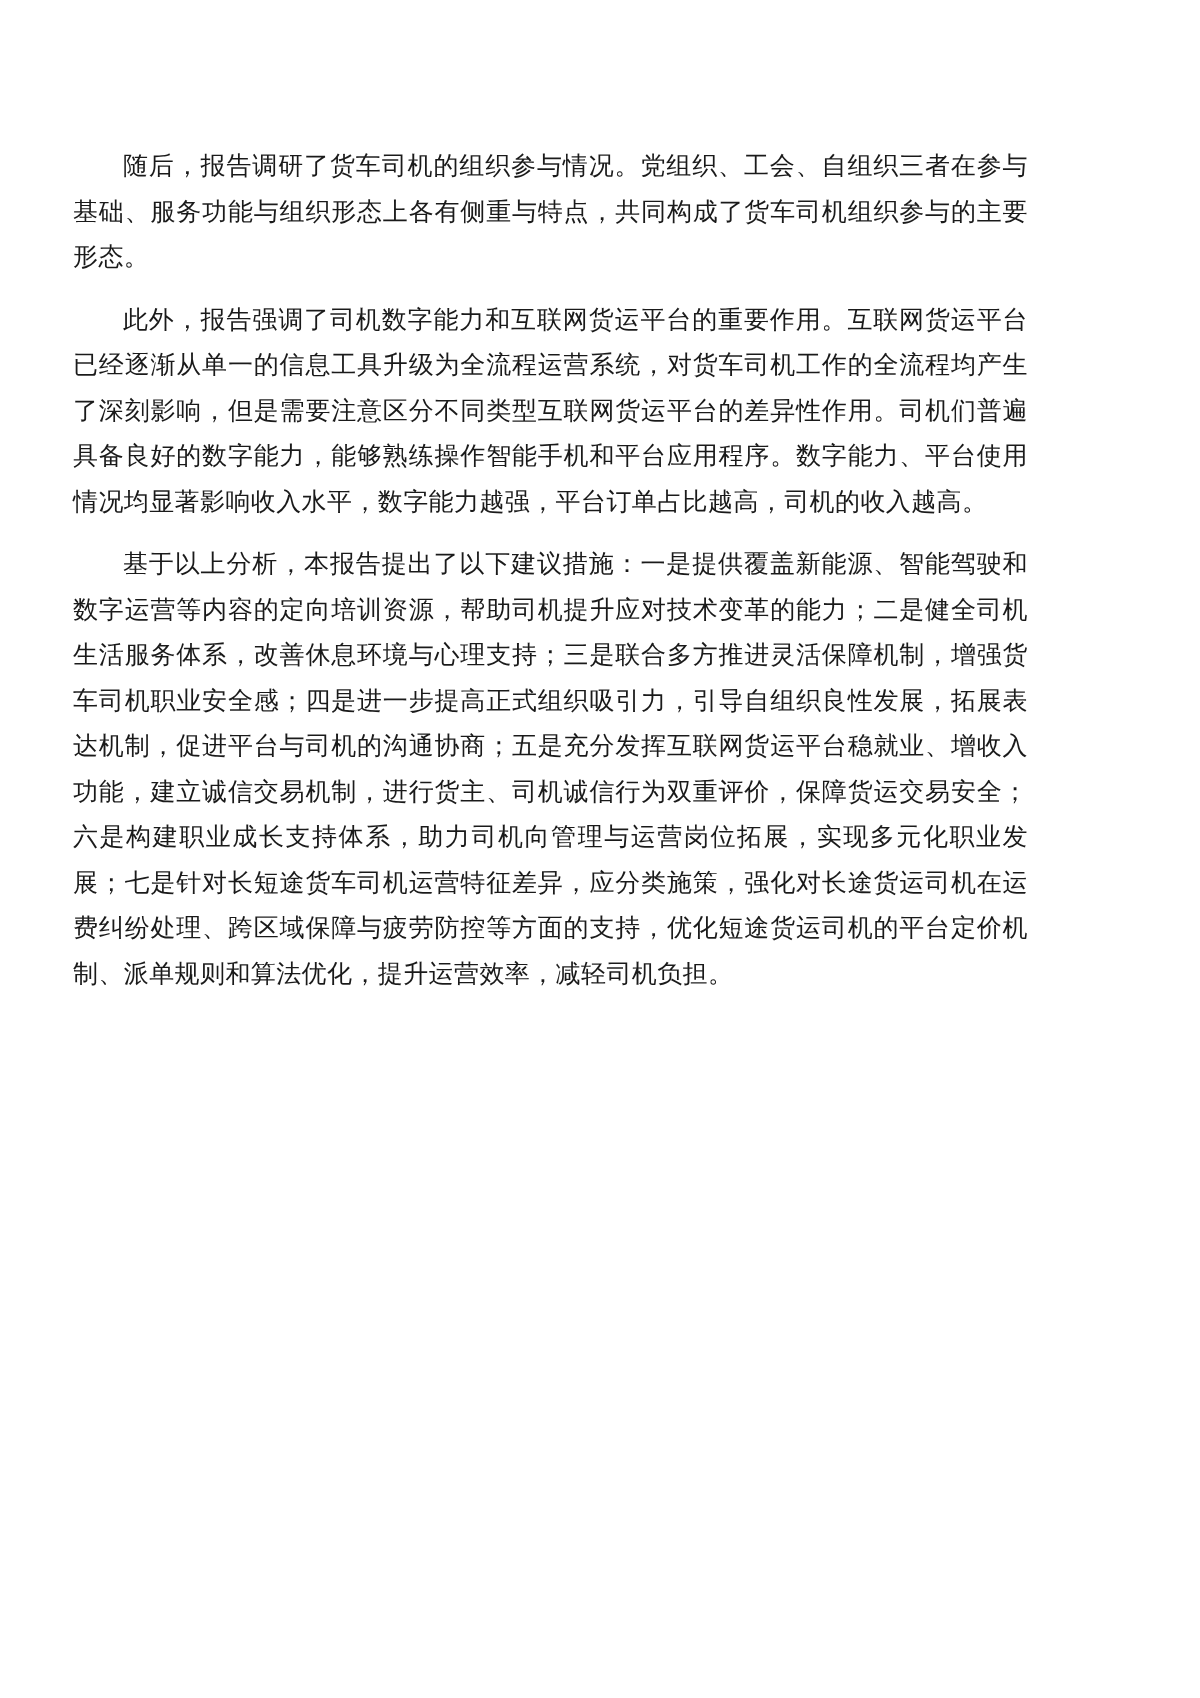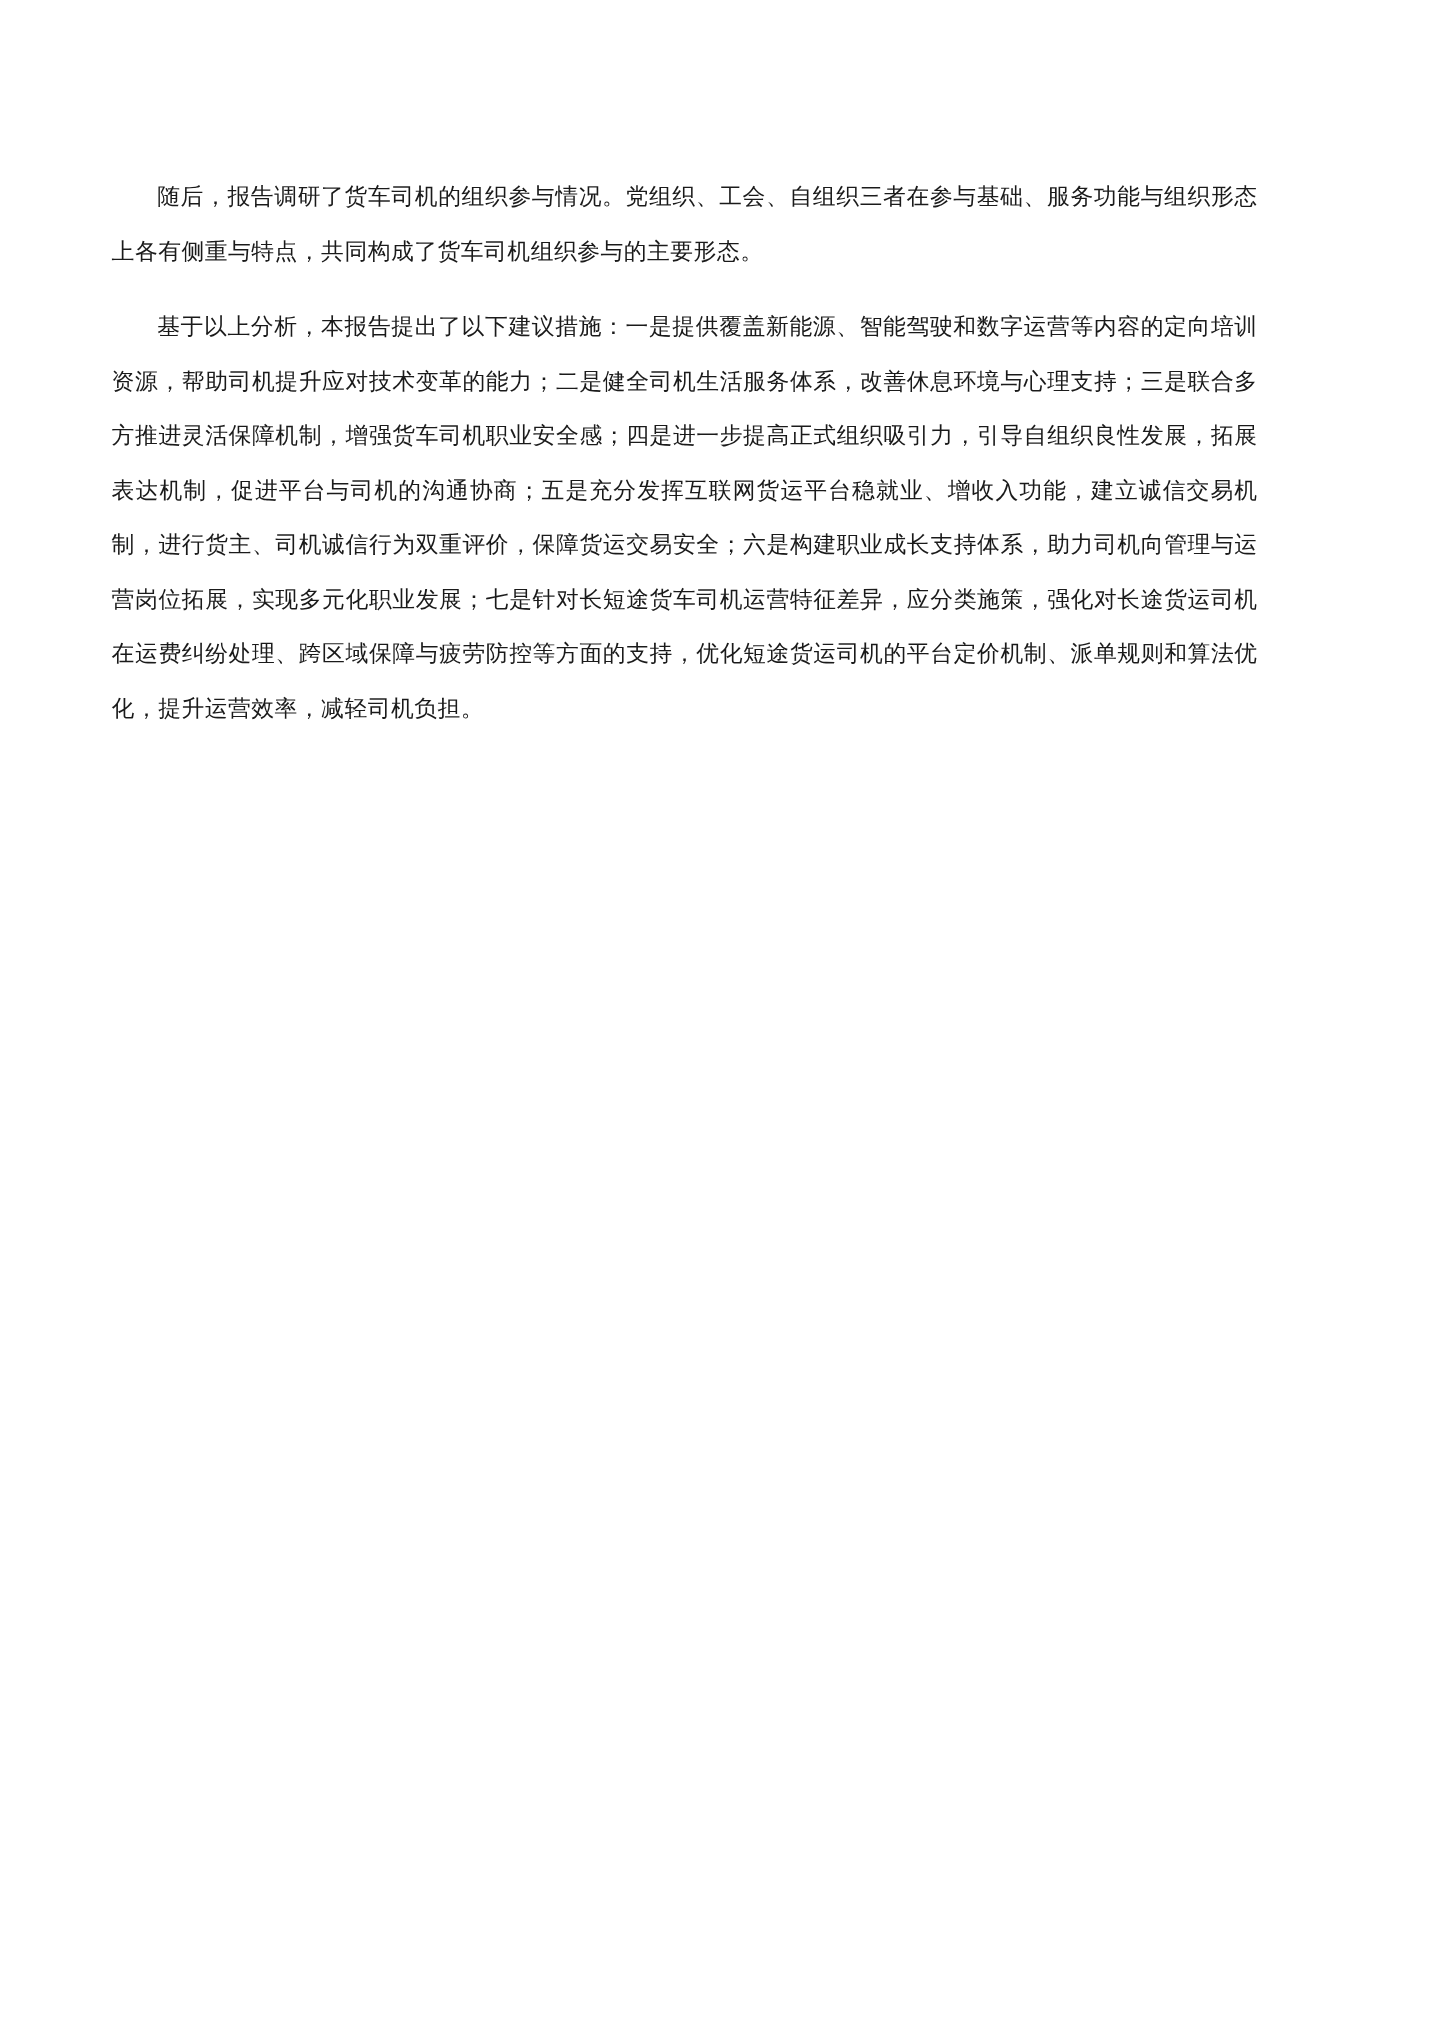--- a/index.html
+++ b/index.html
@@ -12,32 +12,32 @@
       height: 1698px;
       position: relative;
       overflow: hidden;
     }
     .page {
       position: absolute;
       left: 73px;
       top: 143px;
       width: 955px;
       color: #1a1a1a;
-      font-family: Liberation Mono, monospace;
-      font-size: 19px;
+      font-family: Liberation Sans, sans-serif;
+      font-size: 25px;
       line-height: 45.5px;
       letter-spacing: 0.4px;
-      margin-left: 20px;
     }
     .para {
       margin: 0 0 17px 0;
       text-indent: 2em;
       text-align: justify;
       word-break: break-all;
     }
   </style>
 </head>
 <body>
 
 <div class="page">
   <p class="para">随后，报告调研了货车司机的组织参与情况。党组织、工会、自组织三者在参与基础、服务功能与组织形态上各有侧重与特点，共同构成了货车司机组织参与的主要形态。</p>
+  <p class="para">此外，报告强调了司机数字能力和互联网货运平台的重要作用。互联网货运平台已经逐渐从单一的信息工具升级为全流程运营系统，对货车司机工作的全流程均产生了深刻影响，但是需要注意区分不同类型互联网货运平台的差异性作用。司机们普遍具备良好的数字能力，能够熟练操作智能手机和平台应用程序。数字能力、平台使用情况均显著影响收入水平，数字能力越强，平台订单占比越高，司机的收入越高。</p>
   <p class="para">基于以上分析，本报告提出了以下建议措施：一是提供覆盖新能源、智能驾驶和数字运营等内容的定向培训资源，帮助司机提升应对技术变革的能力；二是健全司机生活服务体系，改善休息环境与心理支持；三是联合多方推进灵活保障机制，增强货车司机职业安全感；四是进一步提高正式组织吸引力，引导自组织良性发展，拓展表达机制，促进平台与司机的沟通协商；五是充分发挥互联网货运平台稳就业、增收入功能，建立诚信交易机制，进行货主、司机诚信行为双重评价，保障货运交易安全；六是构建职业成长支持体系，助力司机向管理与运营岗位拓展，实现多元化职业发展；七是针对长短途货车司机运营特征差异，应分类施策，强化对长途货运司机在运费纠纷处理、跨区域保障与疲劳防控等方面的支持，优化短途货运司机的平台定价机制、派单规则和算法优化，提升运营效率，减轻司机负担。</p>
 </div>
 
 </body></html>

